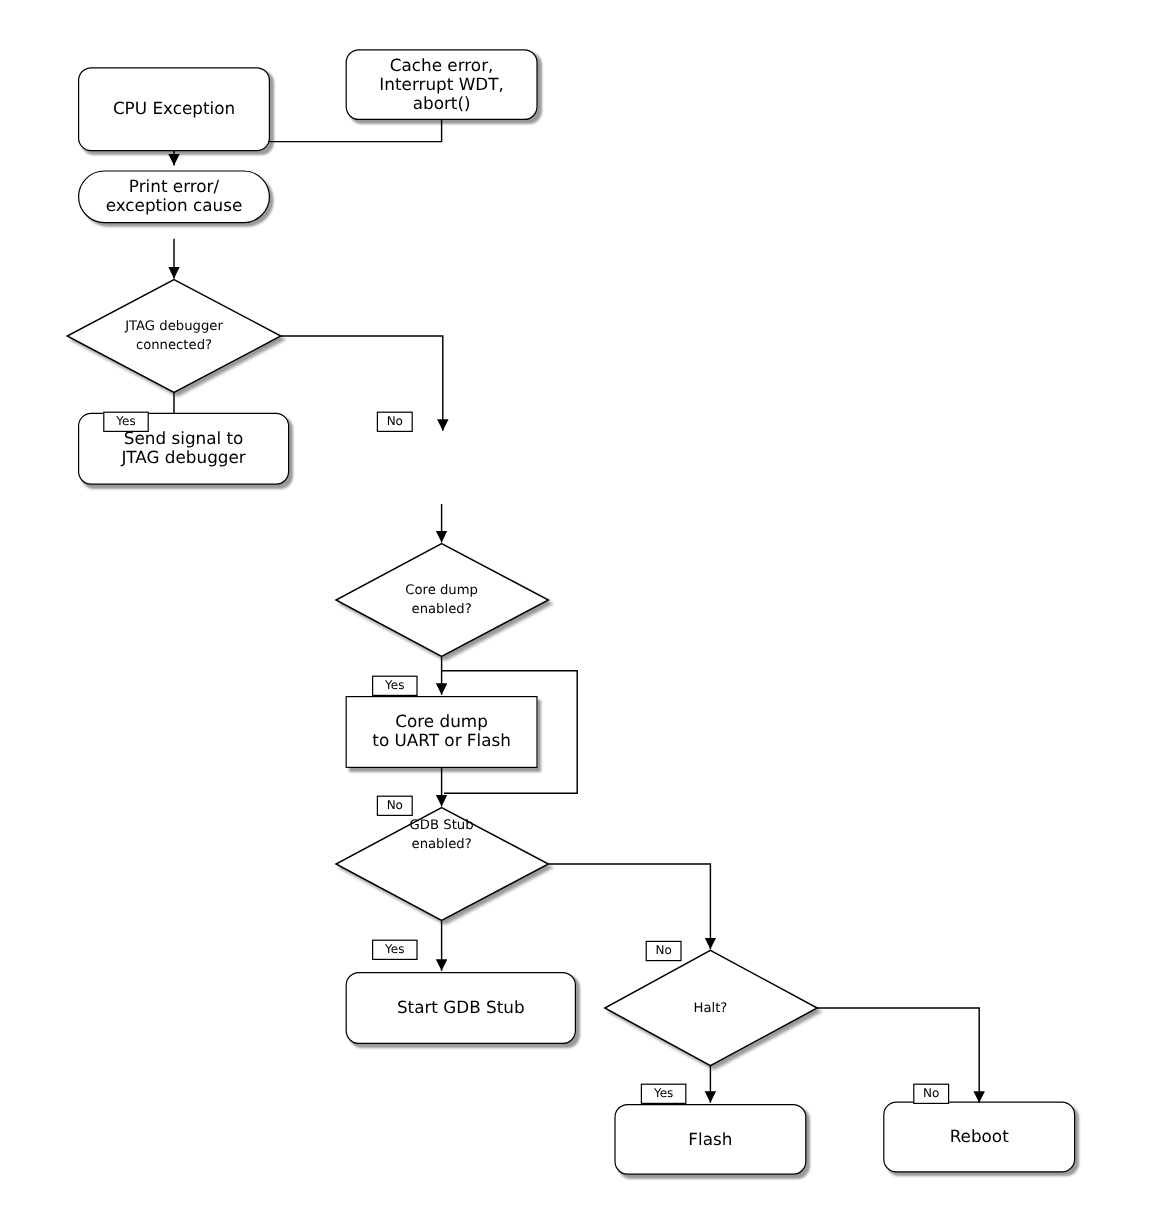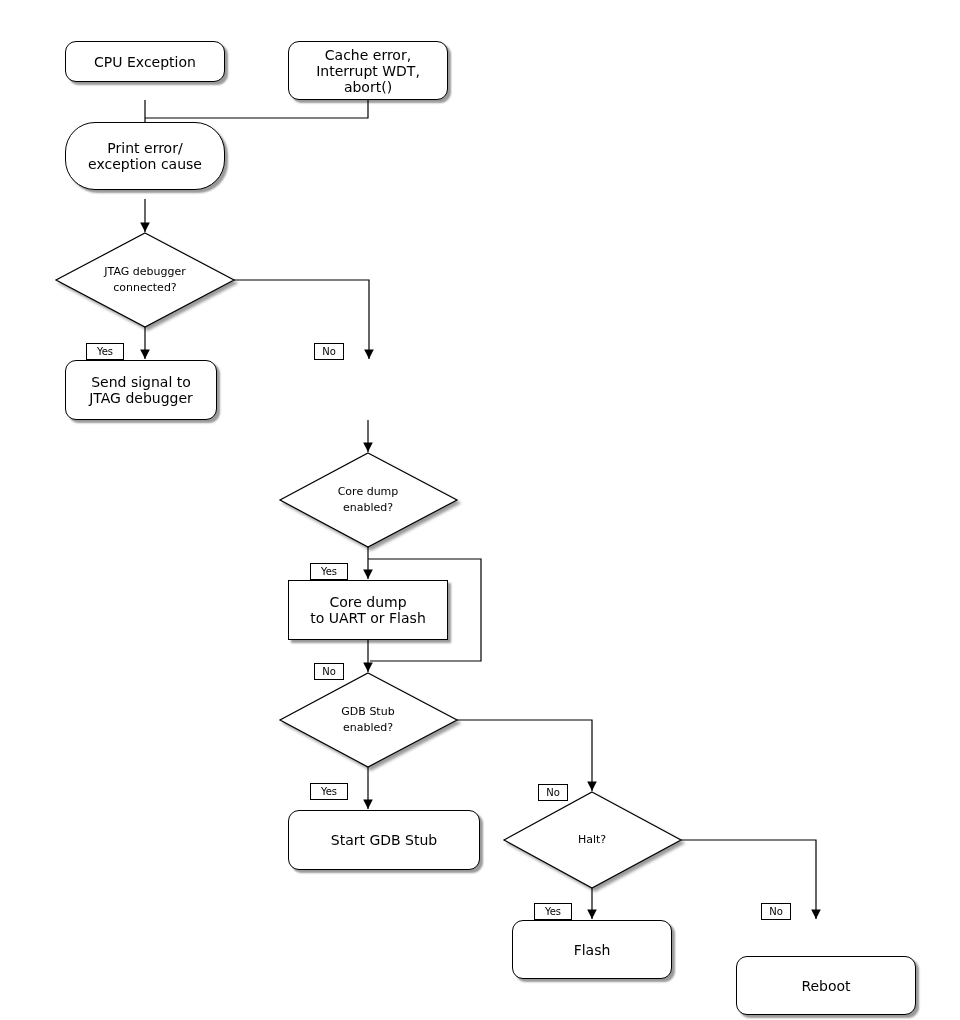--- a/index.html
+++ b/index.html
@@ -101,49 +101,49 @@
     <path class="connector" d="M457,720 L592,720 L592,791" marker-end="url(#arrow)"></path>
     <path class="connector" d="M592,888 L592,919" marker-end="url(#arrow)"></path>
     <path class="connector" d="M681,840 L816,840 L816,919" marker-end="url(#arrow)"></path>
 
     <polygon class="diamond" points="145,233 234,280 145,327 56,280"></polygon>
     <polygon class="diamond" points="368,453 457,500 368,547 280,500"></polygon>
     <polygon class="diamond" points="368,673 457,720 368,767 280,720"></polygon>
     <polygon class="diamond" points="592,792 681,840 592,888 504,840"></polygon>
   </svg>
 
-  <div class="node rounded" style="left:65px; top:41px; width:160px; height:41px;">CPU Exception</div>
+  <div class="node rounded" style="left:65px; top:56px; width:160px; height:70px;">CPU Exception</div>
 
   <div class="node rounded" style="left:288px; top:41px; width:160px; height:59px;">Cache error,
 Interrupt WDT,
 abort()</div>
 
-  <div class="node" style="left:65px; top:122px; width:160px; height:68px;border-radius:30px;">Print error/
+  <div class="node" style="left:65px; top:142px; width:160px; height:44px;border-radius:30px;">Print error/
 exception cause</div>
 
-  <div class="node rounded" style="left:65px; top:360px; width:152px; height:60px;">Send signal to
+  <div class="node rounded" style="left:65px; top:344px; width:176px; height:60px;">Send signal to
 JTAG debugger</div>
 
 
   <div class="node" style="left:288px; top:580px; width:160px; height:60px;">Core dump
 to UART or Flash</div>
 
   <div class="node rounded" style="left:288px; top:810px; width:192px; height:60px;">Start GDB Stub</div>
 
   <div class="node rounded" style="left:512px; top:920px; width:160px; height:59px;">Flash</div>
 
-  <div class="node rounded" style="left:736px; top:956px; width:180px; height:59px;">Reboot</div>
+  <div class="node rounded" style="left:736px; top:918px; width:160px; height:59px;">Reboot</div>
 
   <div class="diamond-label" style="left:85px; top:260px; width:120px; height:40px;">JTAG debugger
 connected?</div>
 
   <div class="diamond-label" style="left:308px; top:480px; width:120px; height:40px;">Core dump
 enabled?</div>
 
-  <div class="diamond-label" style="left:308px; top:700px; width:120px; height:40px;">GDB Stub
+  <div class="diamond-label" style="left:308px; top:676px; width:120px; height:40px;">GDB Stub
 enabled?</div>
 
   <div class="diamond-label" style="left:532px; top:830px; width:120px; height:20px;text-align:center;">Halt?</div>
 
   <div class="edge-label" style="left:86px; top:343px; width:38px; height:17px;">Yes</div>
 
   <div class="edge-label" style="left:314px; top:343px; width:30px; height:17px;">No</div>
 
   <div class="edge-label" style="left:310px; top:563px; width:38px; height:17px;">Yes</div>
 

